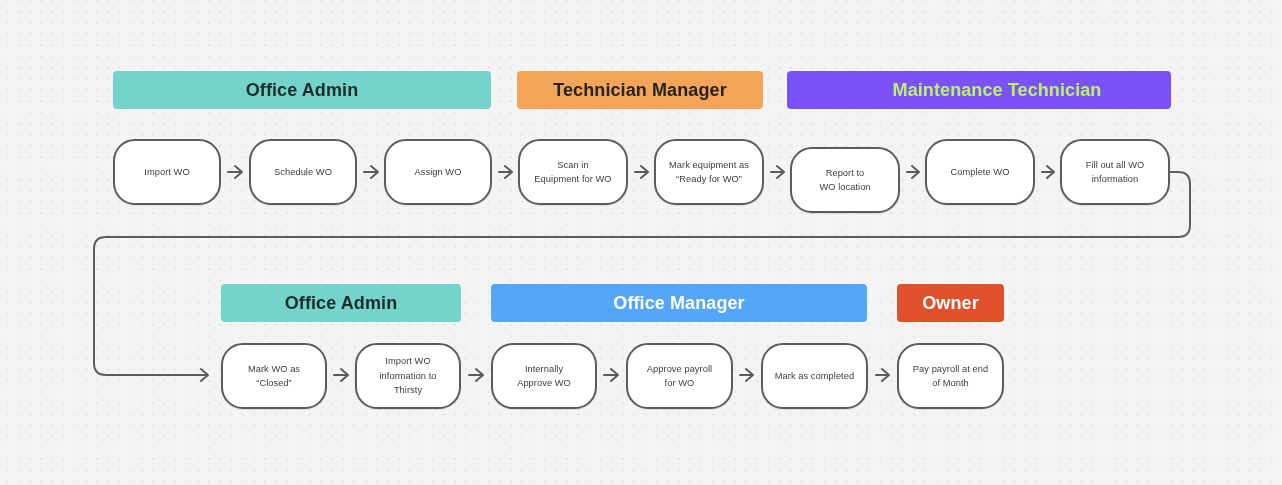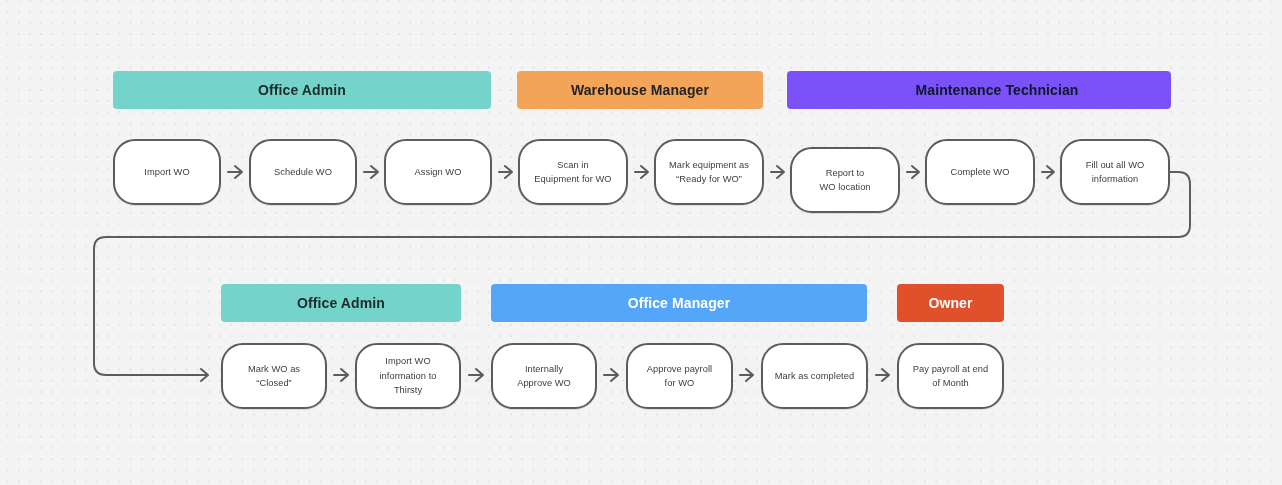--- a/index.html
+++ b/index.html
@@ -30,21 +30,21 @@
   .lane-header {
     position: absolute;
     border-radius: 4px;
     display: flex;
     align-items: center;
     justify-content: center;
     box-sizing: border-box;
     letter-spacing: 0.1px;
   }
   .lane-header-label {
-    font-size: 14px;
+    font-size: 18px;
     font-weight: bold;
     white-space: nowrap;
     line-height: 1;
   }
 
   
   .node {
     position: absolute;
     background: #ffffff;
     border: 2px solid #5c5c5c;
@@ -147,24 +147,24 @@
         <path class="conn-line" d="M 876 375 L 888 375" stroke="#5c5c5c"></path>
         <path class="conn-head" d="M 882 369 L 889 375 L 882 381" stroke="#5c5c5c"></path>
       </g>
     </svg>
 
   <div id="lane-layer">
       <div class="lane-header" style="left: 113px; top: 71px; width: 378px; height: 38px; background-color: rgb(116, 211, 203);">
         <span class="lane-header-label" style="color: rgb(29, 43, 43);">Office Admin</span>
       </div>
       <div class="lane-header" style="left: 517px; top: 71px; width: 246px; height: 38px; background-color: rgb(244, 164, 89);">
-        <span class="lane-header-label" style="color: rgb(35, 35, 35);">Warehouse Manager</span>
+        <span class="lane-header-label" style="color: rgb(35, 35, 35);">Technician Manager</span>
       </div>
       <div class="lane-header" style="left: 787px; top: 71px; width: 384px; height: 38px; background-color: rgb(123, 82, 250);">
-        <span class="lane-header-label" style="color: #0f172a; padding-left: 36px;">Maintenance Technician</span>
+        <span class="lane-header-label" style="color: #bef264; padding-left: 36px;">Maintenance Technician</span>
       </div>
       <div class="lane-header" style="left: 221px; top: 284px; width: 240px; height: 38px; background-color: rgb(116, 211, 203);">
         <span class="lane-header-label" style="color: rgb(29, 43, 43);">Office Admin</span>
       </div>
       <div class="lane-header" style="left: 491px; top: 284px; width: 376px; height: 38px; background-color: rgb(84, 166, 248);">
         <span class="lane-header-label" style="color: rgb(255, 255, 255);">Office Manager</span>
       </div>
       <div class="lane-header" style="left: 897px; top: 284px; width: 107px; height: 38px; background-color: rgb(224, 81, 43);">
         <span class="lane-header-label" style="color: rgb(255, 255, 255);">Owner</span>
       </div>

